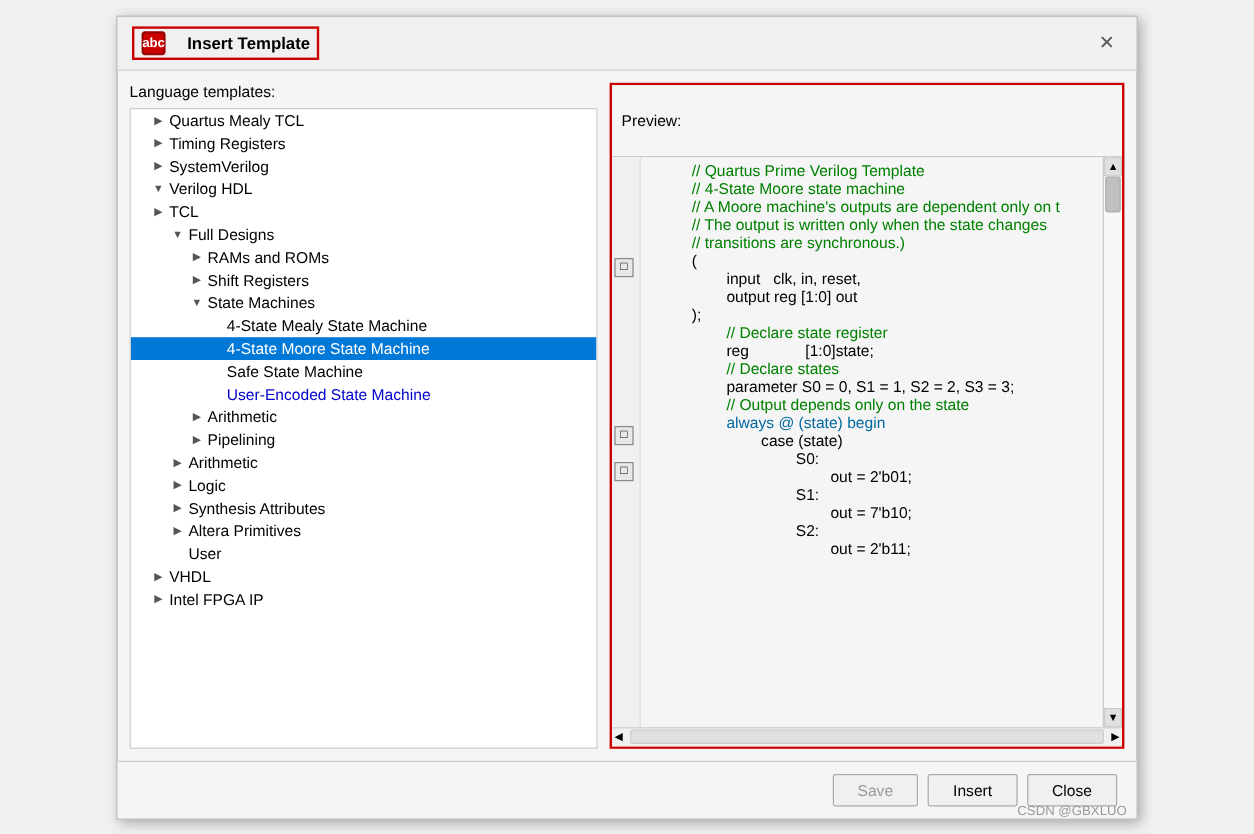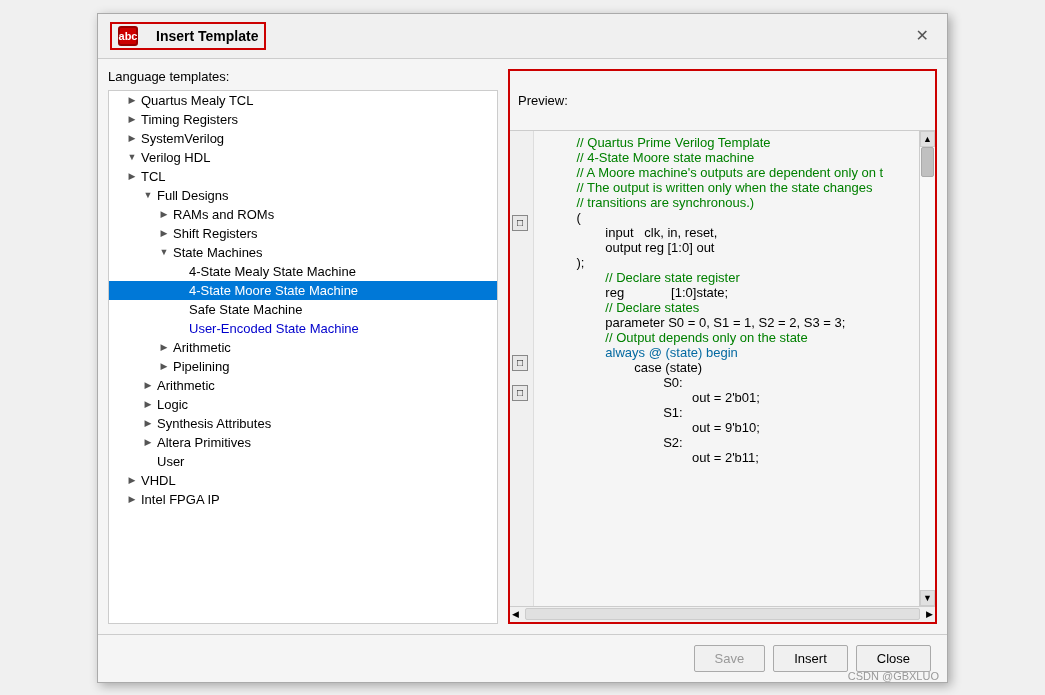--- a/index.html
+++ b/index.html
@@ -409,21 +409,21 @@
             <div class="code-line code-comment">            // Declare states</div>
             <div class="code-line code-normal">            parameter S0 = 0, S1 = 1, S2 = 2, S3 = 3;</div>
             <div class="code-line code-normal"></div>
             <div class="code-line code-comment">            // Output depends only on the state</div>
             <div class="code-line code-always">            always @ (state) begin</div>
             <div class="code-line code-normal">                    case (state)</div>
             <div class="code-line code-normal">                            S0:</div>
             <div class="code-line code-normal">                                    out = 2'b01;</div>
             <div class="code-line code-normal"></div>
             <div class="code-line code-normal">                            S1:</div>
-            <div class="code-line code-normal">                                    out = 9'b10;</div>
+            <div class="code-line code-normal">                                    out = 7'b10;</div>
             <div class="code-line code-normal"></div>
             <div class="code-line code-normal">                            S2:</div>
             <div class="code-line code-normal">                                    out = 2'b11;</div>
           </div>
 
         <div class="v-scrollbar">
           <div class="v-scroll-btn">▲</div>
           <div class="v-scroll-track">
             <div class="v-scroll-thumb"></div>
           </div>

